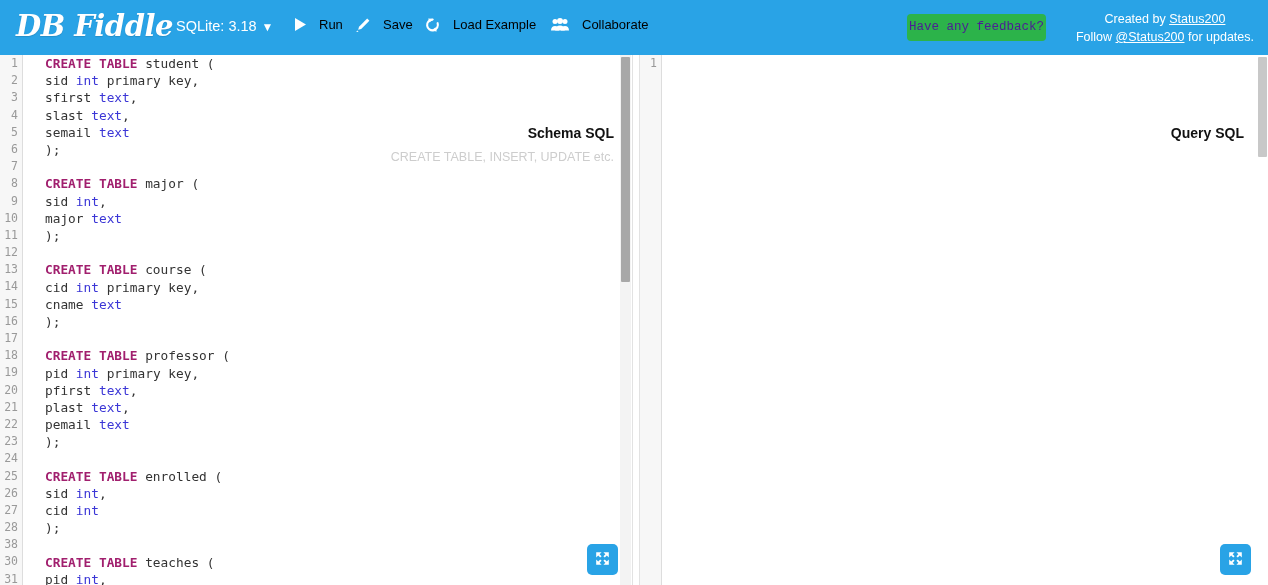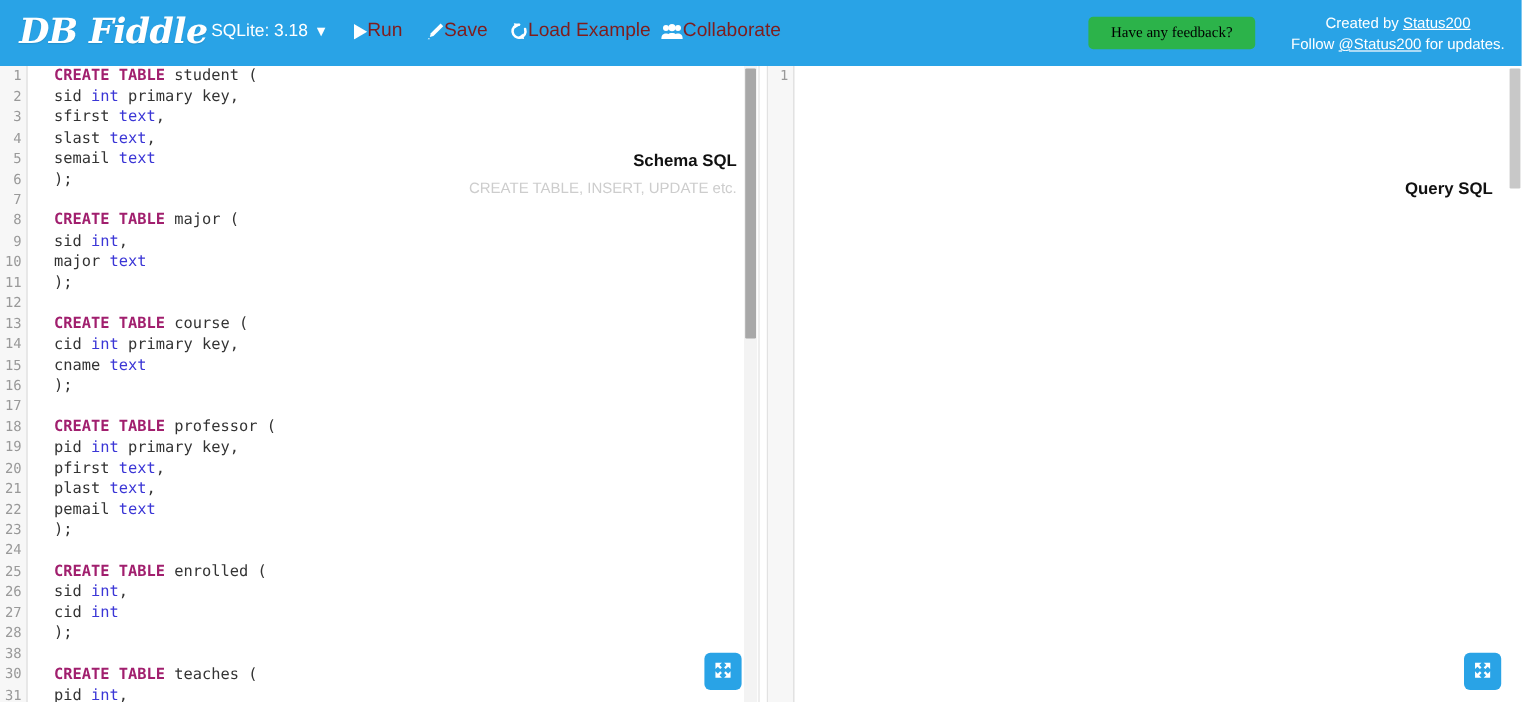--- a/index.html
+++ b/index.html
@@ -33,38 +33,38 @@
     font-size: 14.5px;
     color: #ffffff;
     cursor: pointer;
     white-space: nowrap;
     padding-left: 13px;
   }
   #db-version .caret { font-size: 12px; margin-left: 5px; }
 
   .tool-btn {
     position: absolute; top: 17px;
-    font-size: 16px; color: #7f1d1d;
+    font-size: 13px; color: #000000;
     white-space: nowrap; cursor: pointer;
-    display: flex; align-items: center; gap: 0;
+    display: flex; align-items: center; gap: 13px;
   }
   .tool-btn .ico { display: inline-flex; align-items: center; }
   .tool-btn .ico svg { display: block; }
   #btn-run { left: 295px; }
   #btn-save { left: 356px; }
   #btn-load { left: 425px; }
   #btn-collab { left: 551px; }
 
   #feedback-btn {
     position: absolute; left: 907px; top: 14px;
     width: 139px; height: 27px;
     background: #2cb34a;
     border: none; border-radius: 4px;
-    color: #000000; font-size: 12.5px;
-    font-family: Liberation Serif, serif;
+    color: #4c1d95; font-size: 12.5px;
+    font-family: Liberation Mono, monospace;
     cursor: pointer;
     line-height: 27px; text-align: center;
   }
 
   #credits {
     position: absolute; right: 14px; top: 10px;
     text-align: center; font-size: 12.5px;
     color: #ffffff; line-height: 18px;
   }
   #credits a { color: #ffffff; text-decoration: underline; }
@@ -109,21 +109,21 @@
   .ident{ color: #333333; }
 
   .pane-title {
     position: absolute; top: 70px;
     font-size: 14px; font-weight: bold;
     color: #111;
     text-align: right;
     pointer-events: none;
   }
   #schema-title { right: 18px; width: 300px; }
-  #query-title  { right: 24px; width: 300px; margin-top: 24px; }
+  #query-title  { right: 24px; width: 300px; }
 
   #schema-hint {
     position: absolute; right: 18px; top: 95px;
     width: 230px;
     text-align: right;
     font-size: 12.5px; line-height: 15px;
     color: #cdcdcd;
     pointer-events: none;
   }
 

